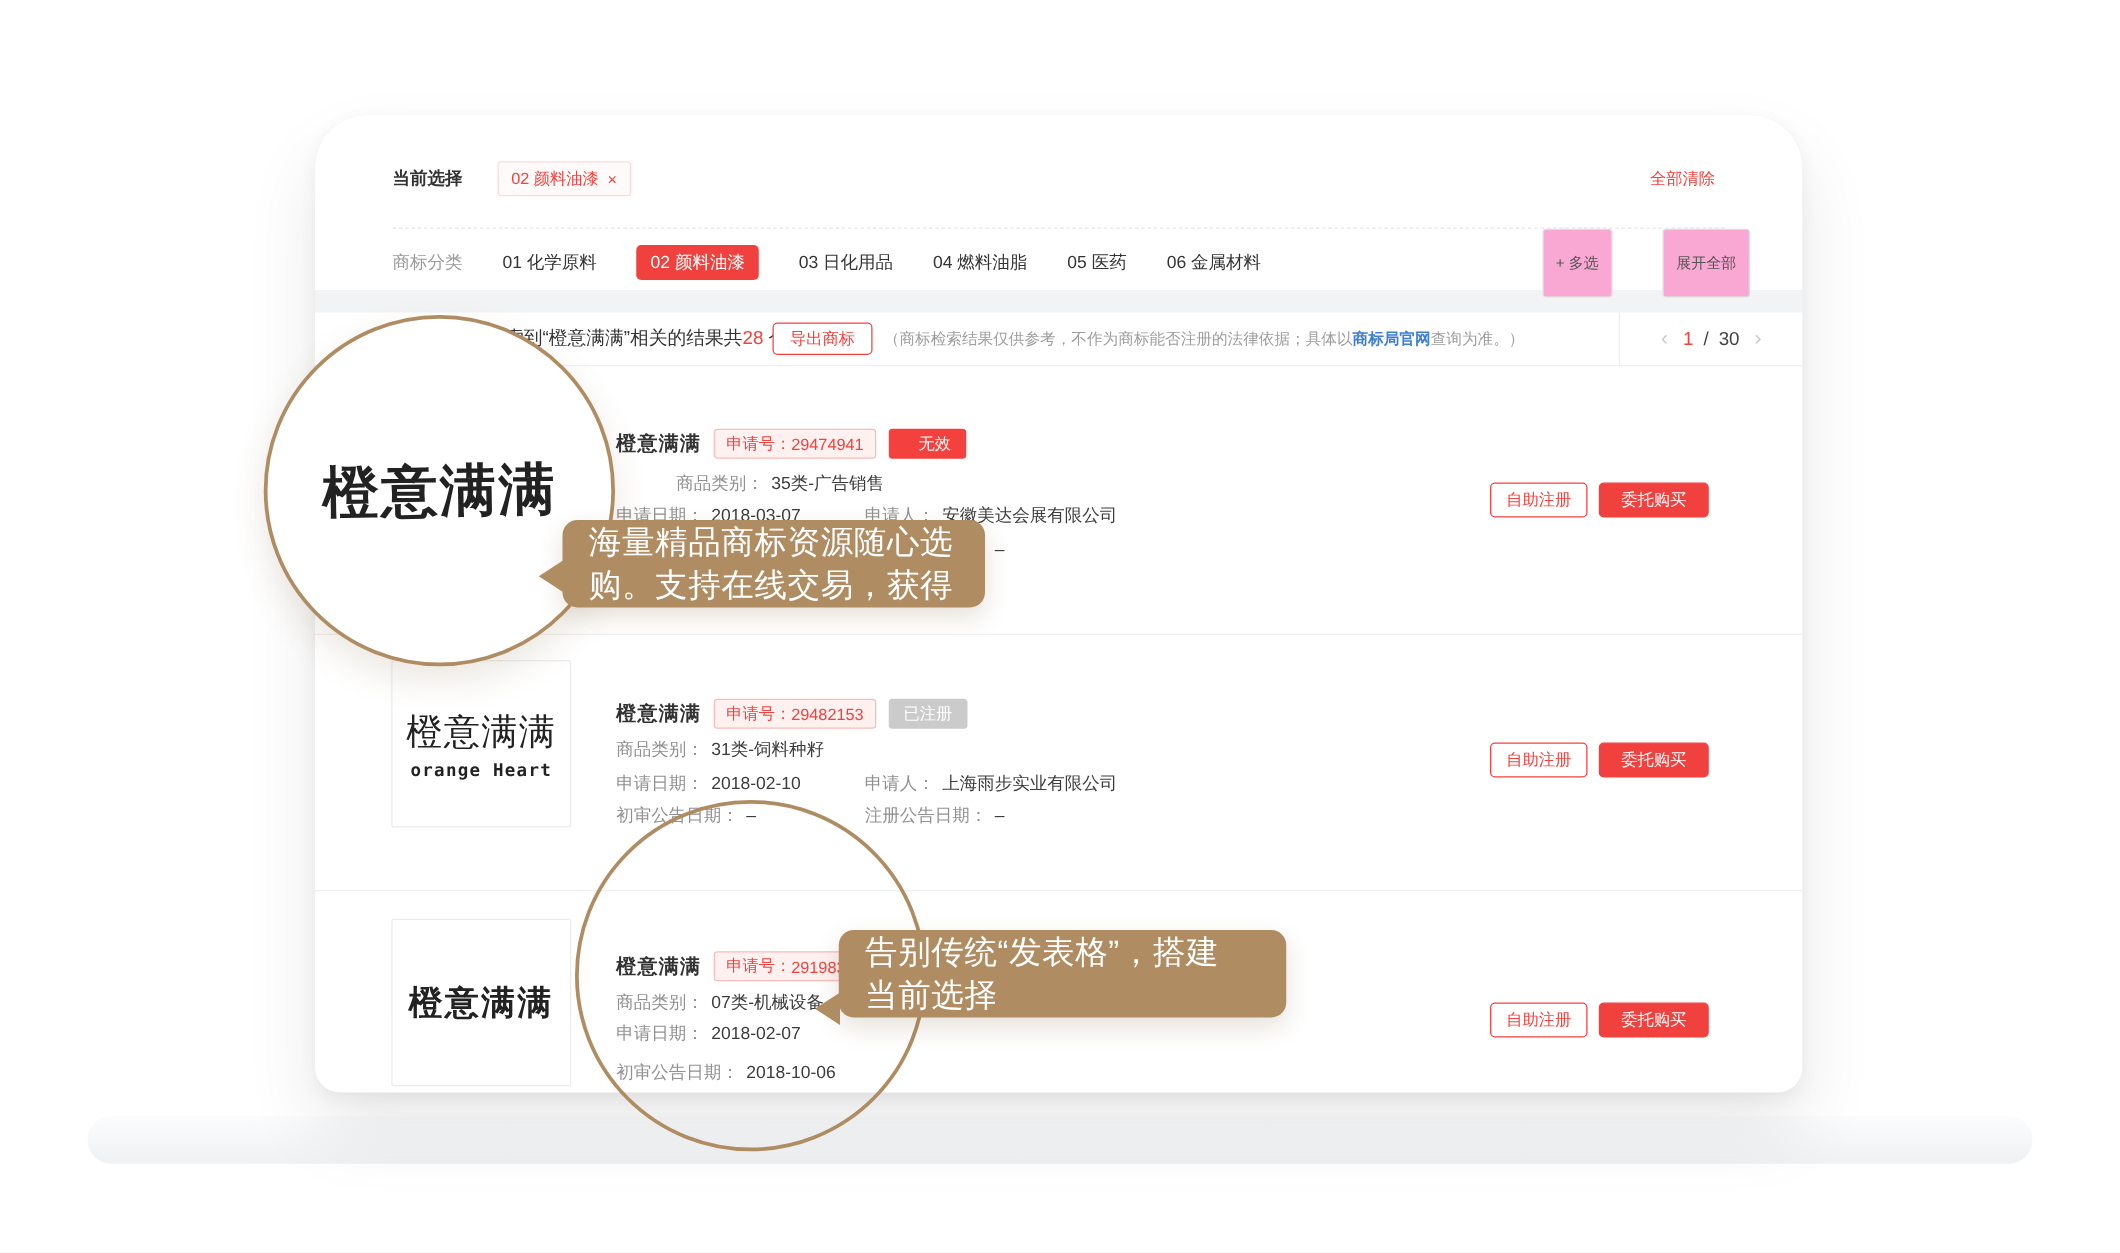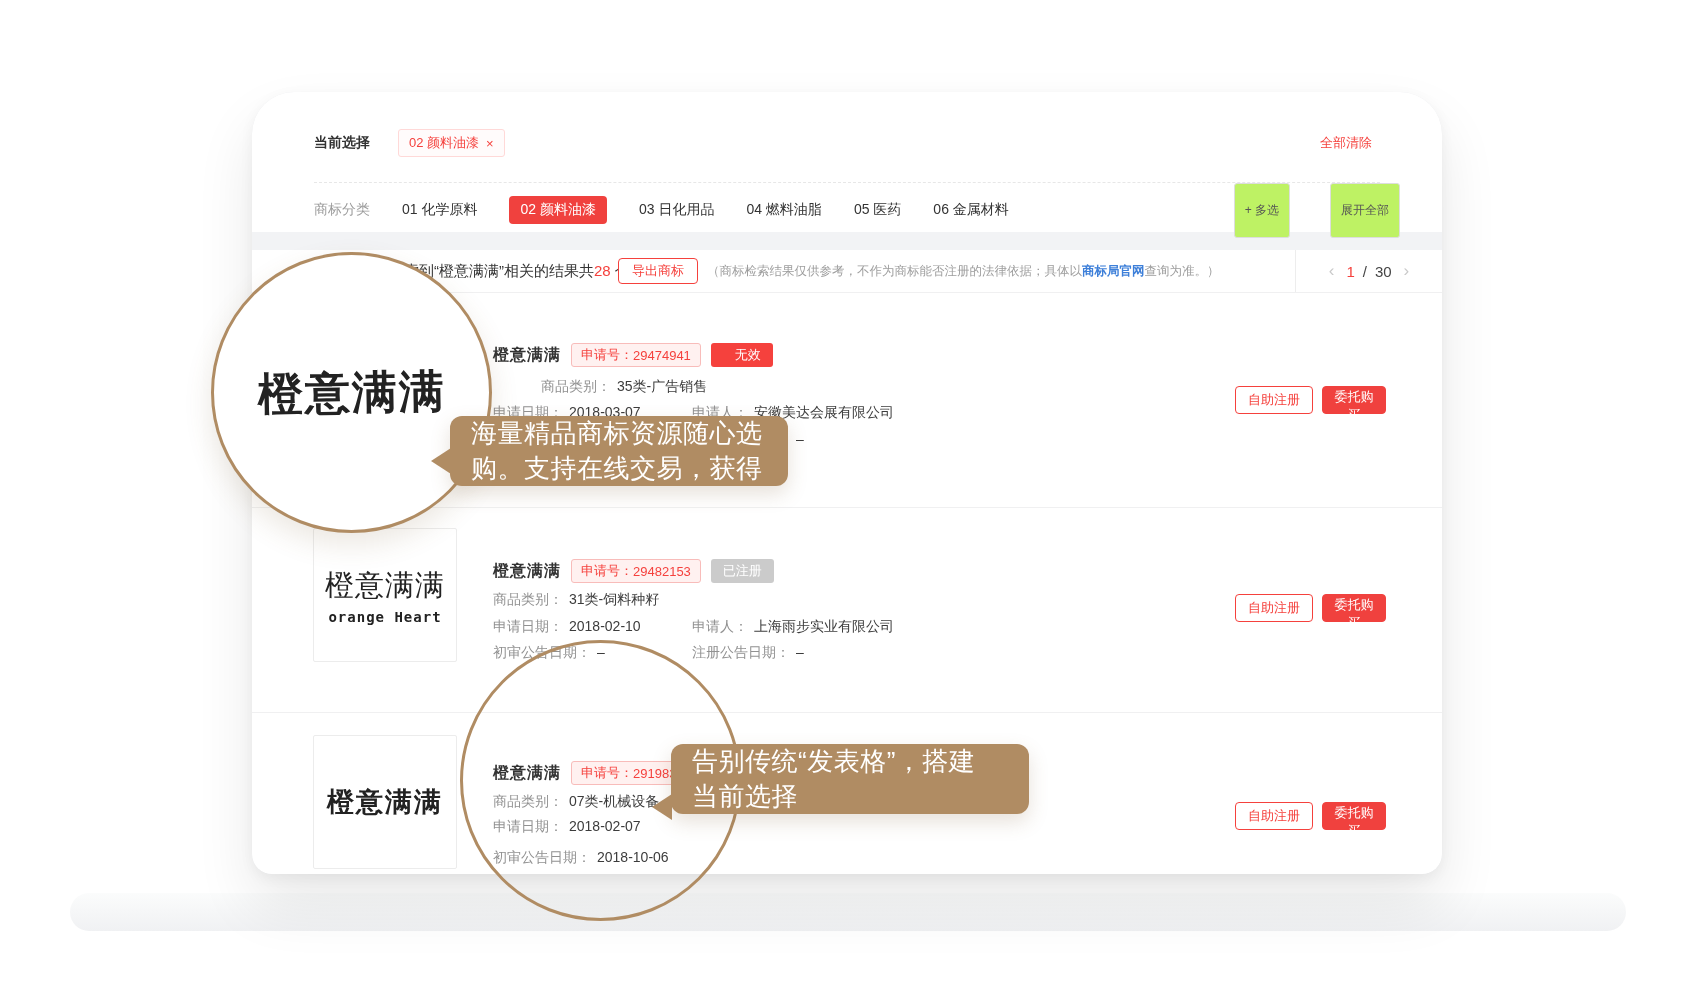--- a/index.html
+++ b/index.html
@@ -42,21 +42,21 @@
   .clear-all{position:absolute;right:8px;font-size:13px;color:#f5413d;cursor:pointer;}
   .dashed{position:absolute;left:62px;right:62px;top:90px;border-top:1px dashed #e7e7e7;}
 
   
   .row-cats{position:absolute;left:62px;right:42px;top:102px;height:32px;display:flex;align-items:center;gap:32px;font-size:14px;}
   .lbl-gray{color:#9b9b9b;}
   .cat{color:#333;cursor:pointer;white-space:nowrap;}
   .cat-selected{background:#f0413e;color:#fff;padding:5px 11px;border-radius:4px;}
   .cats-spacer{flex:1;}
   .btn-plain{
-    font-size:12px;color:#555;background:#bef264;border:1px solid #ddd;border-radius:3px;
+    font-size:12px;color:#555;background:#f9a8d4;border:1px solid #ddd;border-radius:3px;
     padding:18px 10px;cursor:pointer;white-space:nowrap;font-family:inherit;
   }
   .btn-plain + .btn-plain{margin-left:-20px;}
 
   
   .toolbar{position:absolute;left:0;right:0;top:0;height:42px;border-bottom:1px solid #f0f0f1;}
   .result-text{position:absolute;left:62px;top:0;line-height:42px;font-size:15px;color:#333;white-space:nowrap;}
   .result-text .red{color:#f5413d;}
   .btn-export{
     position:absolute;left:366px;top:8px;height:26px;padding:0 13px;
@@ -95,27 +95,27 @@
     border-radius:3px;padding:3px 12px;white-space:nowrap;
   }
   .st-invalid{background:#f5413d;padding-left:24px;}
   .st-registered{background:#cbcbcb;}
 
   .field-line{position:absolute;left:241px;height:20px;font-size:14px;white-space:nowrap;}
   .f-label{color:#919191;}
   .f-value{color:#3c3c3c;margin-left:6px;}
   .colw{display:inline-block;width:195px;}
 
-  .row-btns{position:absolute;left:983px;display:flex;gap:9px;}
+  .row-btns{position:absolute;left:940px;display:flex;gap:9px;}
   .btn-outline{
     width:78px;height:28px;background:#fff;border:1px solid #f5413d;border-radius:4px;
     color:#f5413d;font-size:13px;cursor:pointer;font-family:inherit;
   }
   .btn-solid{
-    width:64px;height:28px;background:#f0413e;border:1px solid #f0413e;border-radius:4px;
+    width:88px;height:28px;background:#f0413e;border:1px solid #f0413e;border-radius:4px;
     color:#fff;font-size:13px;cursor:pointer;font-family:inherit;
   }
 
   
   .magnifier{
     position:absolute;border-radius:50%;border:3px solid #b08c63;box-sizing:border-box;
   }
   .magnifier-1{
     left:211px;top:252px;width:281px;height:281px;background:#fff;
     display:flex;align-items:center;justify-content:center;

